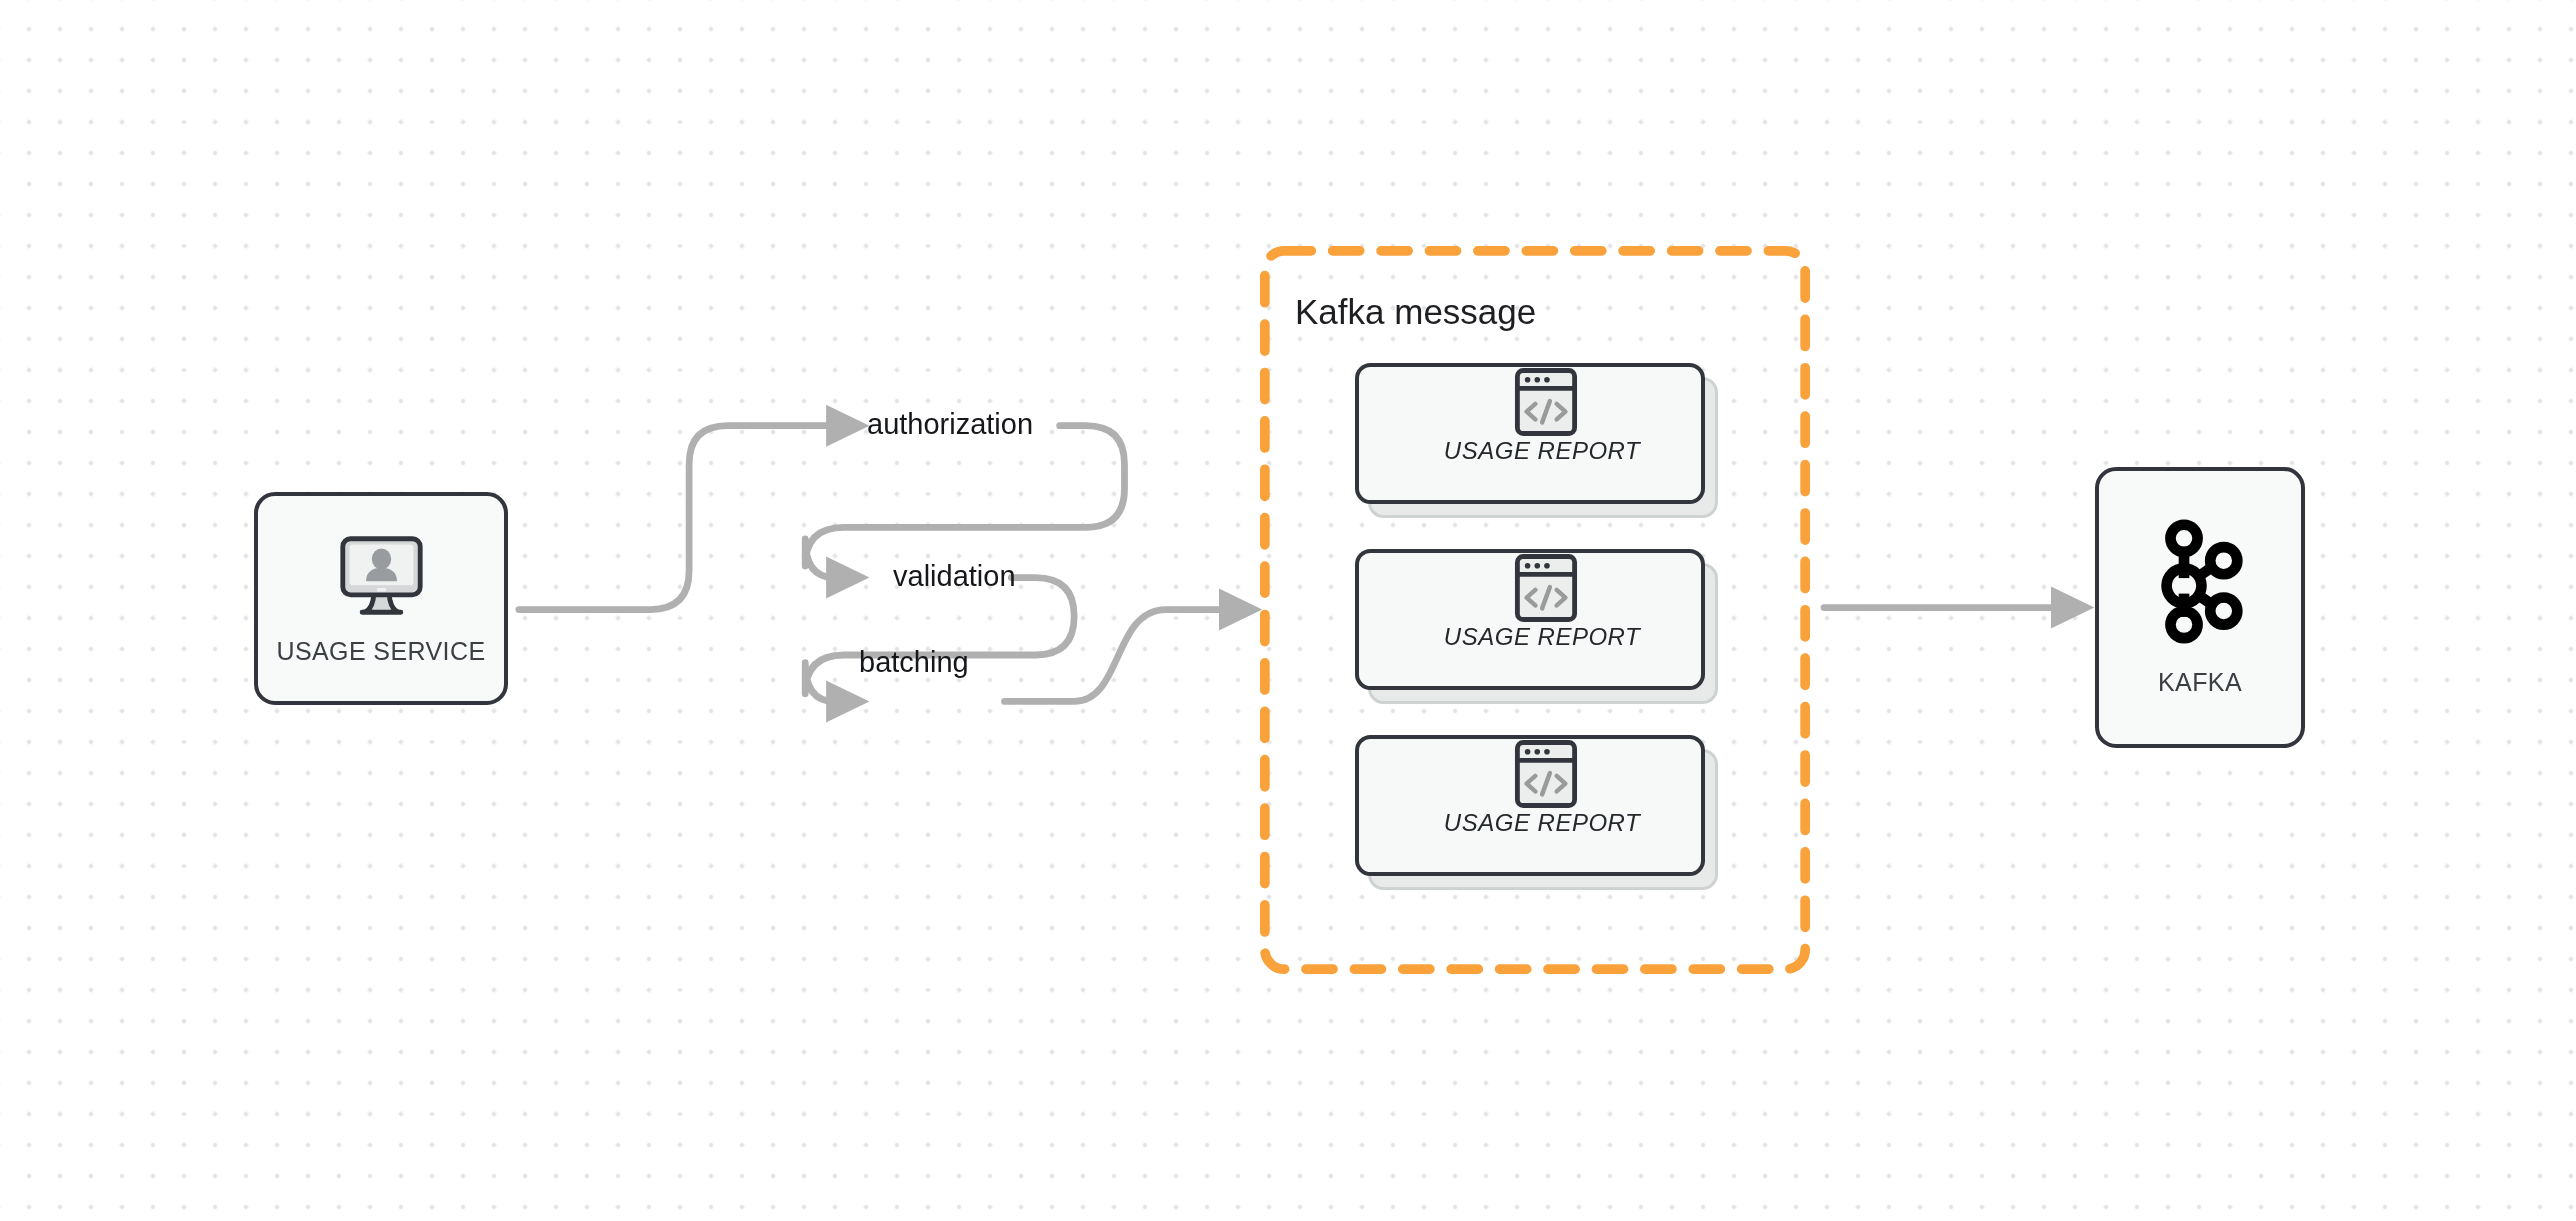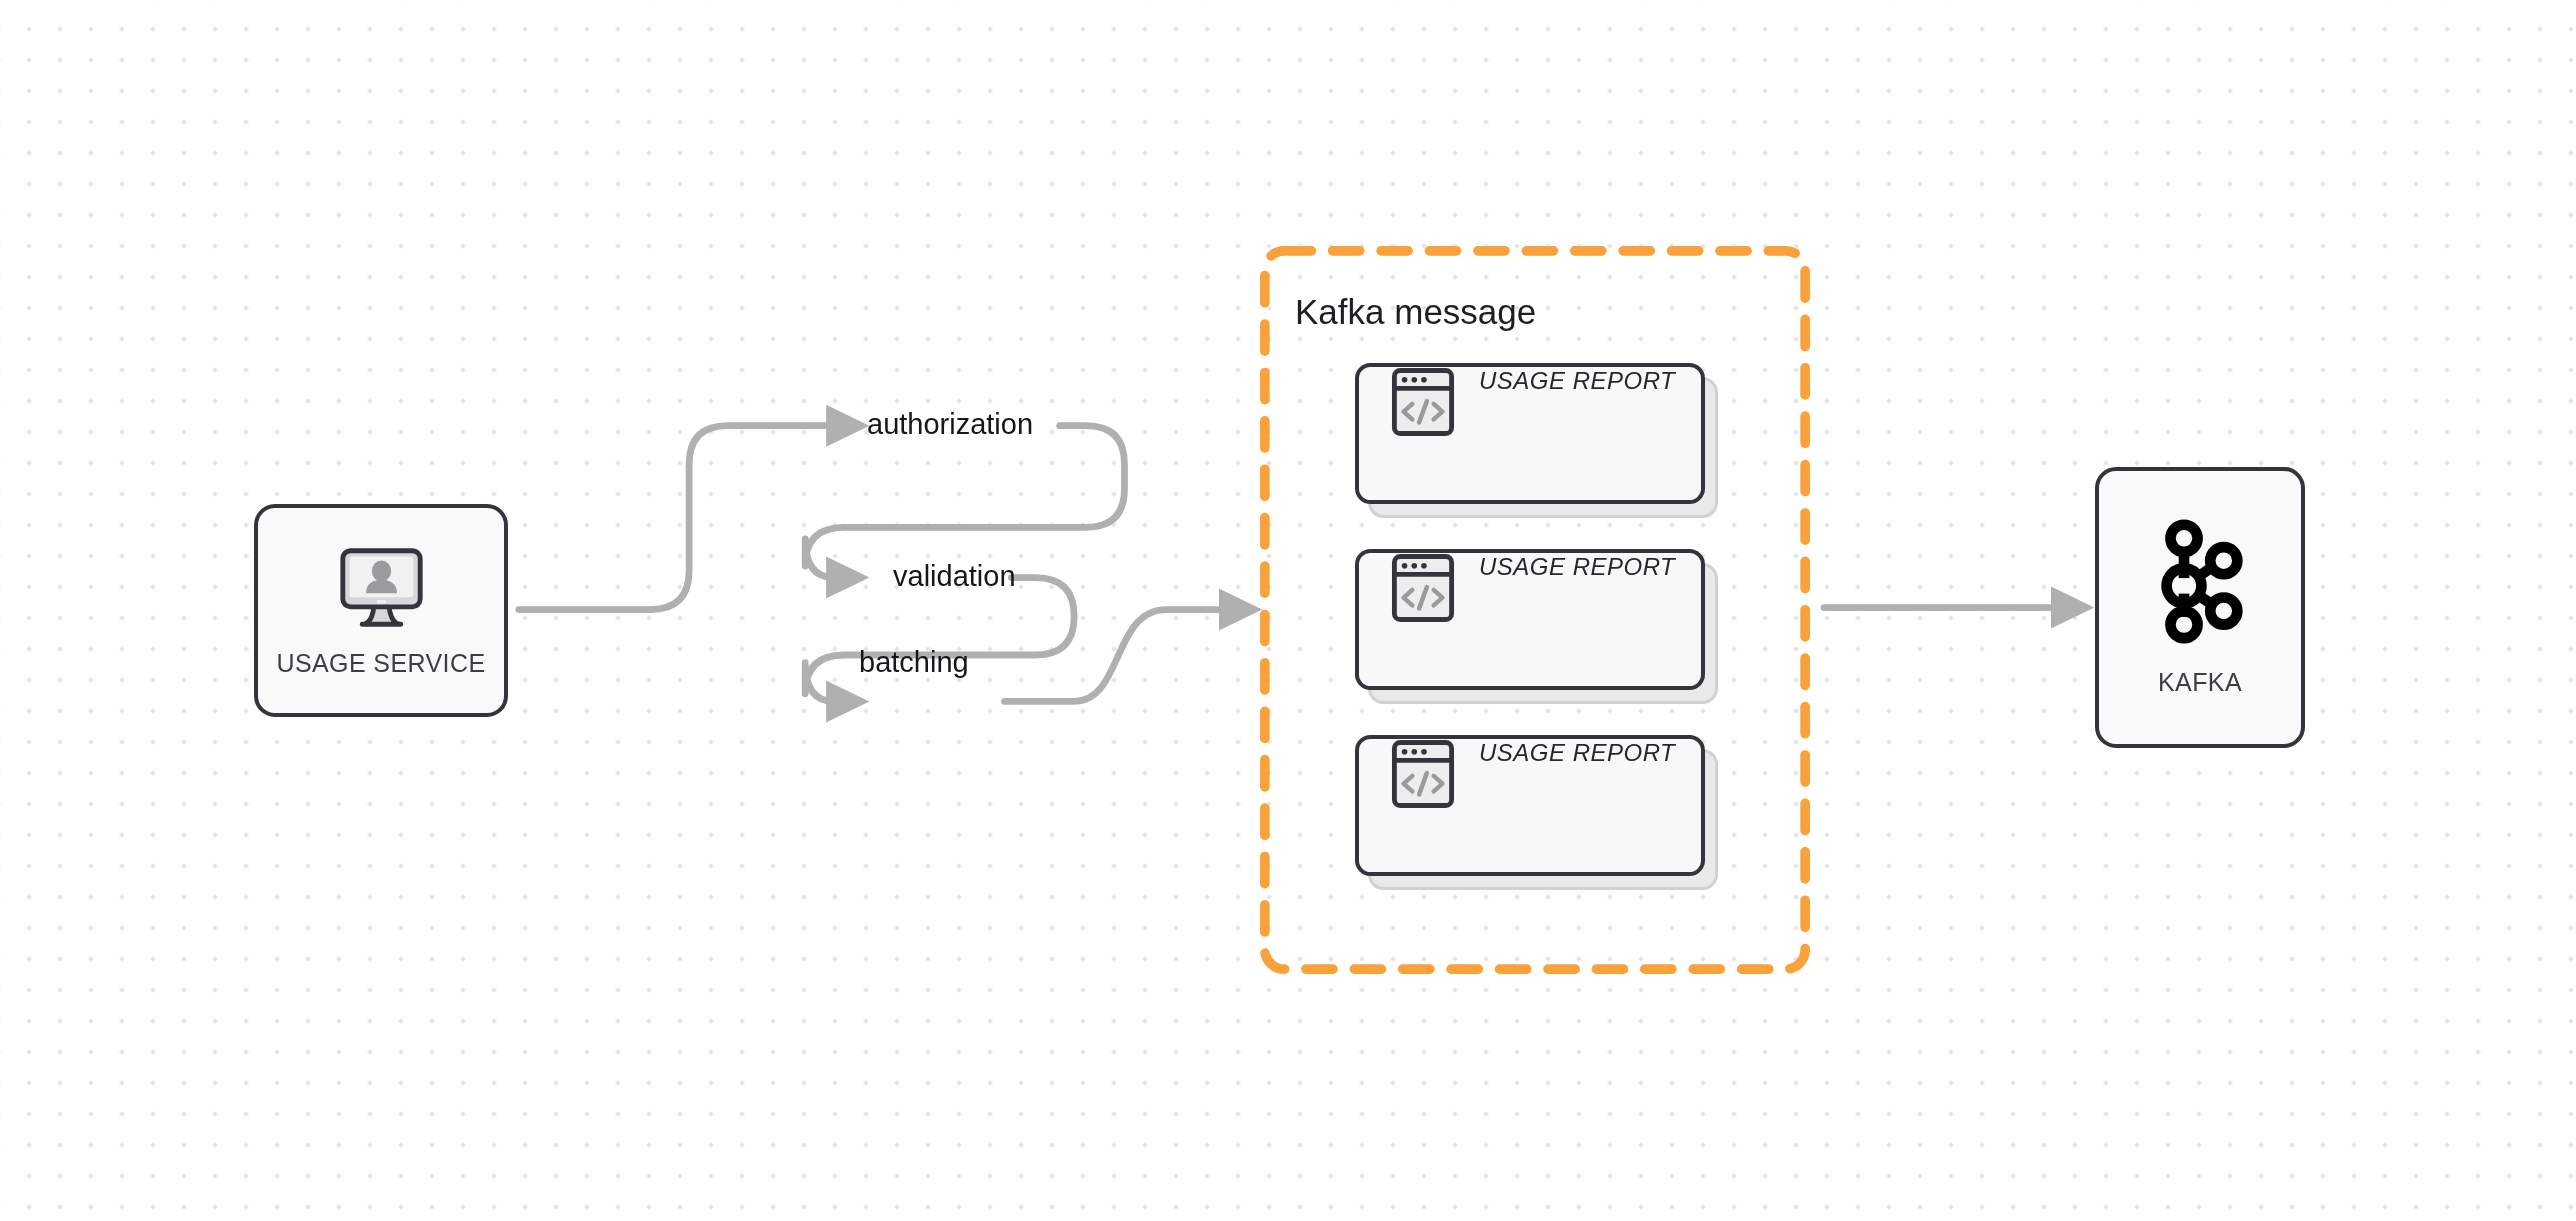--- a/index.html
+++ b/index.html
@@ -48,21 +48,21 @@
     font-size: 25px;
     color: #3b3f44;
     letter-spacing: 0.4px;
     text-align: center;
     white-space: nowrap;
   }
 
   
   #usage-service-node {
     left: 254px;
-    top: 504px;
+    top: 492px;
     width: 254px;
     height: 213px;
   }
   #usage-service-node .icon-wrap {
     margin-bottom: 13.5px;
   }
 
   
   #kafka-node {
     left: 2095px;
@@ -121,22 +121,22 @@
     position: absolute;
     left: 0;
     top: 0;
     width: 350px;
     height: 141px;
     box-sizing: border-box;
     background: #f7f8f8;
     border: 4.8px solid #32363c;
     border-radius: 15.5px;
     display: flex;
-    flex-direction: row;
-    align-items: flex-start;
+    flex-direction: column;
+    align-items: center;
   }
   .report-card .code-icon-wrap {
     margin-left: 32px;
     flex: 0 0 auto;
     display: flex;
     align-items: center;
   }
   .report-card-label {
     margin-left: 24px;
     font-size: 24px;

